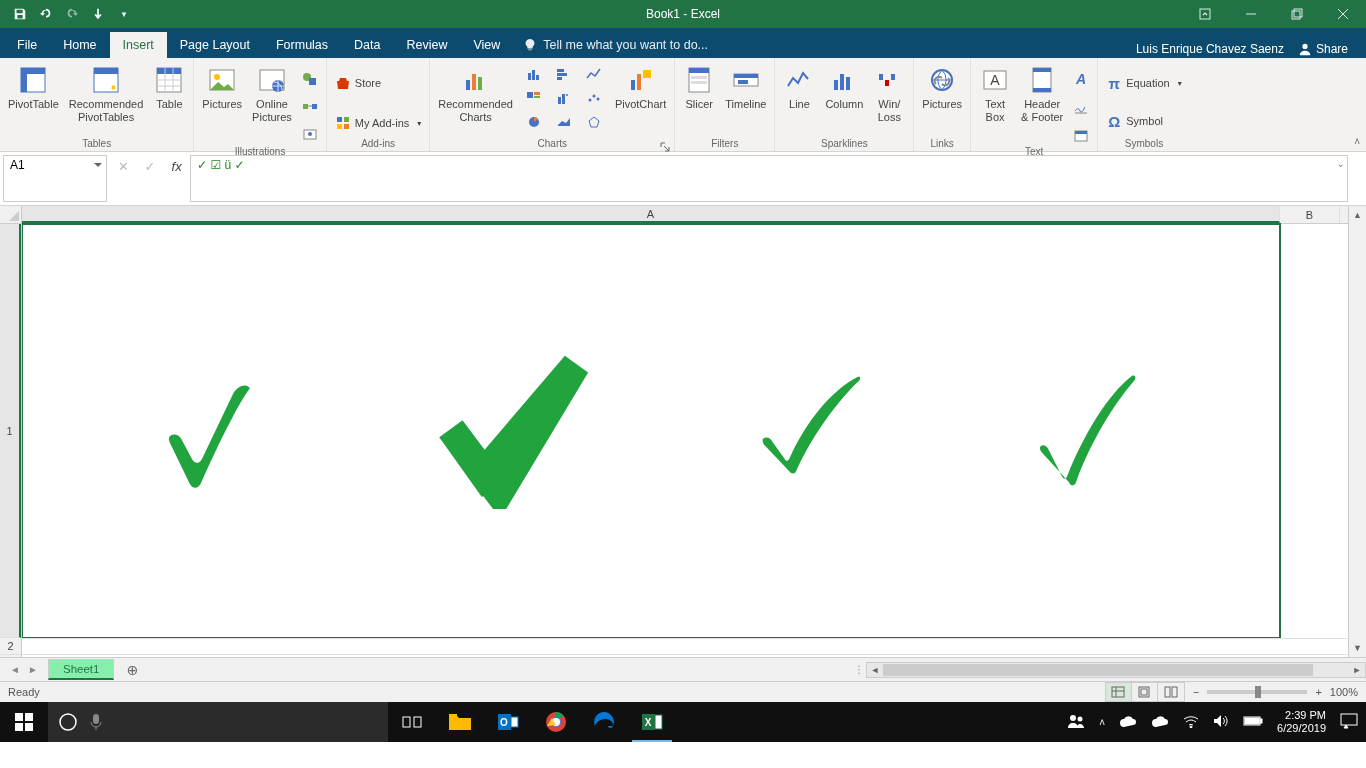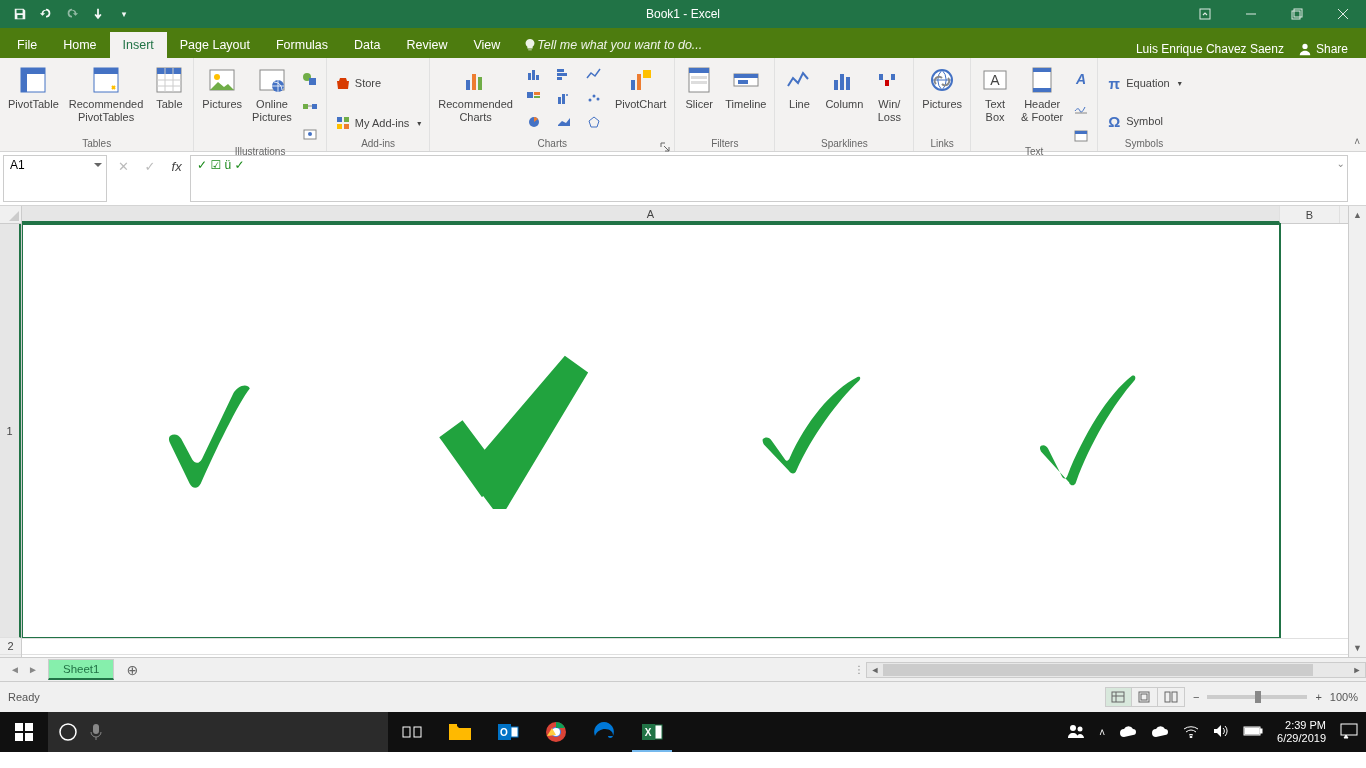--- a/index.html
+++ b/index.html
@@ -9,25 +9,25 @@
 .titlebar { height: 28px; background: #217346; display: flex; align-items: center; position: relative; color: #fff; }
 .qat { display: flex; align-items: center; padding-left: 8px; gap: 2px; }
 .qat-btn { width: 24px; height: 24px; display: flex; align-items: center; justify-content: center; cursor: pointer; font-size: 14px; opacity: 0.95; }
 .qat-btn svg { width: 14px; height: 14px; fill: #fff; }
 .title-center { position: absolute; left: 50%; transform: translateX(-50%); font-size: 12px; color: #fff; }
 .win-controls { margin-left: auto; display: flex; }
 .win-btn { width: 46px; height: 28px; display: flex; align-items: center; justify-content: center; cursor: pointer; opacity: 0.85; }
 .win-btn svg { width: 12px; height: 12px; stroke: #fff; stroke-width: 1; fill: none; }
 
 
-.ribbon-tabs { height: 30px; background: #4d7c0f; display: flex; align-items: flex-end; padding: 0 4px; color: #fff; font-size: 12.5px; }
+.ribbon-tabs { height: 30px; background: #0c4a6e; display: flex; align-items: flex-end; padding: 0 4px; color: #fff; font-size: 12.5px; }
 .rtab { padding: 6px 13px; cursor: pointer; }
 .rtab.file { background: transparent; }
 .rtab.active { background: #f3f2f1; color: #217346; }
-.tellme { display: flex; align-items: center; padding: 6px 10px; cursor: text; opacity: 0.9; font-style: italic; }
+.tellme { display: flex; align-items: center; gap: 6px; padding: 6px 10px; cursor: text; opacity: 0.9; }
 .tellme svg { width: 14px; height: 14px; fill: #fff; }
 .ribbon-right { margin-left: auto; display: flex; align-items: center; gap: 8px; padding-right: 8px; font-size: 12px; }
 .share-btn { display: flex; align-items: flex-start; gap: 4px; padding: 2px 6px; cursor: pointer; }
 .share-btn svg { width: 14px; height: 14px; fill: #fff; }
 
 
 .ribbon { height: 94px; background: #f3f2f1; border-bottom: 1px solid #d4d4d4; display: flex; position: relative; }
 .rgroup { display: flex; flex-direction: column; border-right: 1px solid #e1e1e1; padding: 2px 4px 0; }
 .rgroup-items { flex: 1; display: flex; align-items: flex-start; gap: 2px; padding-top: 2px; }
 .rgroup-label { font-size: 10px; color: #666; text-align: center; padding-bottom: 2px; }
@@ -79,21 +79,21 @@
 .tabnav { display: flex; gap: 0; padding: 0 6px; }
 .tabnav-btn { width: 18px; height: 20px; display: flex; align-items: center; justify-content: center; color: #888; font-size: 10px; cursor: pointer; }
 .sheettab { padding: 3px 14px; background: #86efac; border: 1px solid #ccc; border-bottom: 2px solid #217346; font-size: 11.5px; color: #217346; cursor: pointer; }
 .newsheet { width: 24px; height: 20px; display: flex; align-items: center; justify-content: center; font-size: 14px; color: #666; cursor: pointer; margin-left: 6px; }
 .hscroll-track { flex: 1; margin-left: auto; display: flex; align-items: center; justify-content: flex-end; }
 .hscroll { width: 500px; height: 16px; background: #e8e8e8; border: 1px solid #ccc; display: flex; align-items: center; position: relative; }
 .hscroll-btn { width: 16px; height: 14px; display: flex; align-items: center; justify-content: center; font-size: 9px; color: #666; cursor: pointer; }
 .hscroll-thumb { position: absolute; left: 16px; width: 430px; height: 12px; background: #ccc; }
 
 
-.statusbar { height: 31px; background: #f0f0f0; border-top: 1px solid #ccc; display: flex; align-items: center; font-size: 11px; color: #555; padding: 0 8px; gap: 28px; }
+.statusbar { height: 21px; background: #f0f0f0; border-top: 1px solid #ccc; display: flex; align-items: center; font-size: 11px; color: #555; padding: 0 8px; gap: 28px; }
 .status-right { margin-left: auto; display: flex; align-items: center; gap: 8px; }
 .view-btns { display: flex; border: 1px solid #ccc; }
 .view-btn { width: 26px; height: 18px; display: flex; align-items: center; justify-content: center; cursor: pointer; border-right: 1px solid #ccc; }
 .view-btn:last-child { border-right: none; }
 .view-btn.active { background: #d8e8dc; }
 .zoom-slider { width: 100px; height: 4px; background: #ccc; position: relative; }
 .zoom-thumb { position: absolute; left: 48px; top: -4px; width: 6px; height: 12px; background: #888; }
 
 
 .taskbar { height: 40px; background: #101010; display: flex; align-items: center; color: #fff; }

